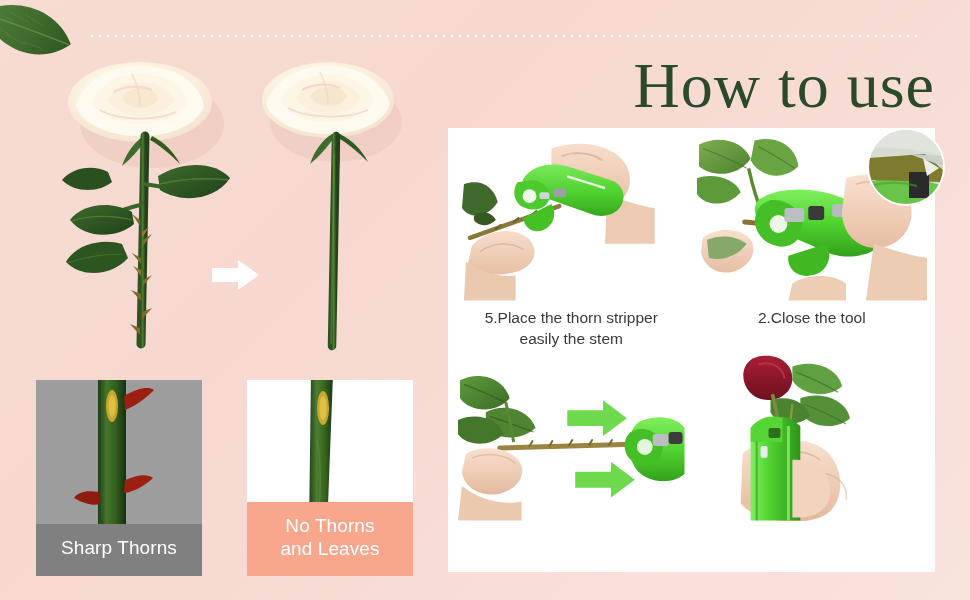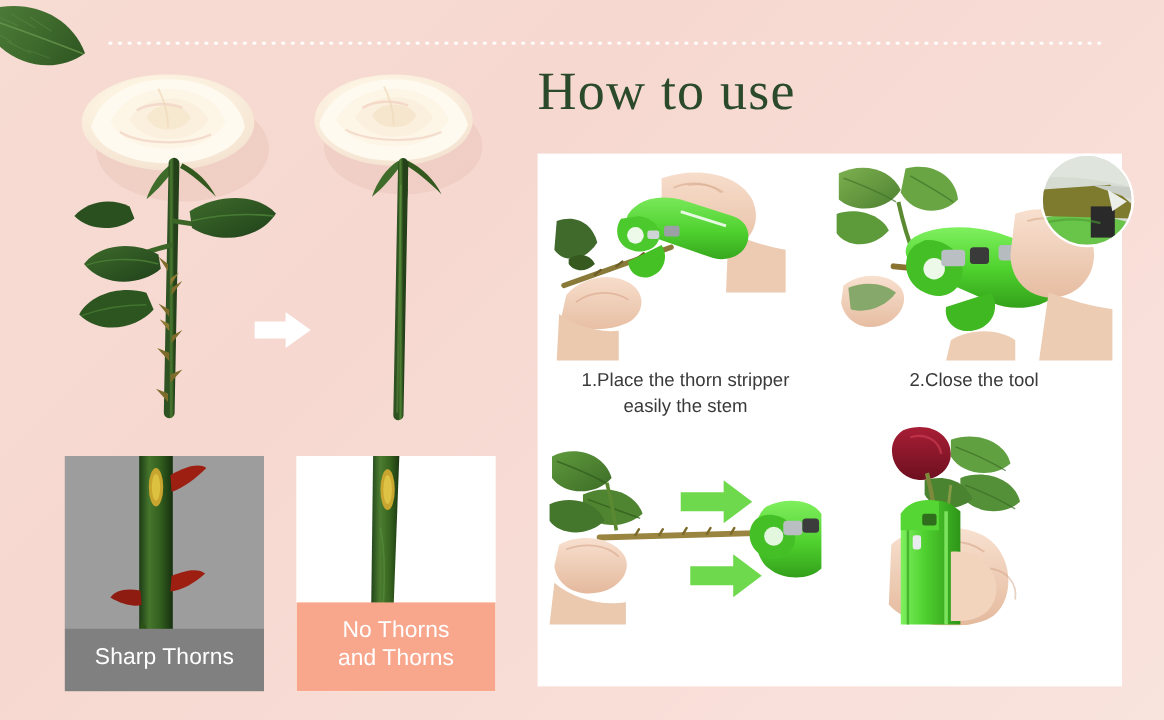--- a/index.html
+++ b/index.html
@@ -58,21 +58,21 @@
   }
 
   
   .compare-card {
     position: absolute;
     top: 380px;
     width: 166px;
     height: 196px;
     overflow: hidden;
   }
-  .compare-thorns  { left: 54px;  background: #9d9d9d; }
+  .compare-thorns  { left: 36px;  background: #9d9d9d; }
   .compare-clean   { left: 247px; background: #ffffff; }
 
   .compare-photo {
     position: absolute;
     inset: 0;
     width: 100%;
     height: 100%;
     display: block;
   }
 
@@ -91,23 +91,23 @@
   }
   .cap-gray   { background: #808080; height: 52px; display:flex; align-items:center; justify-content:center; }
   .cap-salmon { background: #f8a68c; height: 74px; display:flex; align-items:center; justify-content:center; }
 
   
   .howto-title {
     position: absolute;
     left: 448px;
     top: 54px;
     width: 487px;
-    text-align: left;
+    text-align: right;
     font-family: "Liberation Serif", serif;
-    font-size: 45px;
+    font-size: 64px;
     line-height: 1;
     color: #2b4a2b;
     letter-spacing: 1px;
   }
 
   .steps-card {
     position: absolute;
     left: 448px;
     top: 128px;
     width: 487px;
@@ -331,21 +331,21 @@
         </linearGradient>
       </defs>
       <path d="M64 -6 L86 -6 L80 152 L62 152 Z" fill="url(#stemD)"></path>
       <ellipse cx="76" cy="28" rx="6" ry="17" fill="#c9a62f"></ellipse>
       <ellipse cx="76" cy="28" rx="3.6" ry="12" fill="#ddc244"></ellipse>
       <path d="M70 60 C74 80 74 110 71 140" stroke="#5e9142" stroke-width="1.4" fill="none" opacity=".5"></path>
     </svg>
     <div class="compare-caption cap-salmon">
       <span>
         <span>No Thorns</span><br>
-        <span>and Thorns</span>
+        <span>and Leaves</span>
       </span>
     </div>
   </div>
 
   <div class="howto-title">How to use</div>
 
   <div class="steps-card">
     <div class="steps-grid">
 
       <div class="step">
@@ -382,21 +382,21 @@
             <path d="M112 42 L150 54" stroke="#ffffff" stroke-width="2.4" opacity=".85"></path>
             <rect x="98" y="54" width="13" height="9" rx="2" fill="#9aa0a4"></rect>
             <rect x="84" y="58" width="10" height="7" rx="2" fill="#cfd4d6"></rect>
 
             <path d="M16 112 C30 96 56 92 72 104 C84 114 80 130 66 136 C48 144 22 142 12 130 Z" fill="url(#skin1)"></path>
             <path d="M24 118 C38 108 56 108 68 116" stroke="#d8a98d" stroke-width="1.5" fill="none" opacity=".65"></path>
             <path d="M10 128 C24 138 44 144 60 142 L60 167 L8 167 Z" fill="#eac9af"></path>
           </svg>
         </div>
         <div class="step-caption">
-          <span>1.Place the thorn stripper</span>
+          <span>5.Place the thorn stripper</span>
           <span>easily the stem</span>
         </div>
       </div>
 
       <div class="step">
         <div class="step-photo">
           <svg viewBox="0 0 232 167" preserveAspectRatio="xMidYMid meet">
             <rect width="232" height="167" fill="#ffffff"></rect>
             <defs>
               <linearGradient id="skin2" x1="0" y1="0" x2="0" y2="1">

